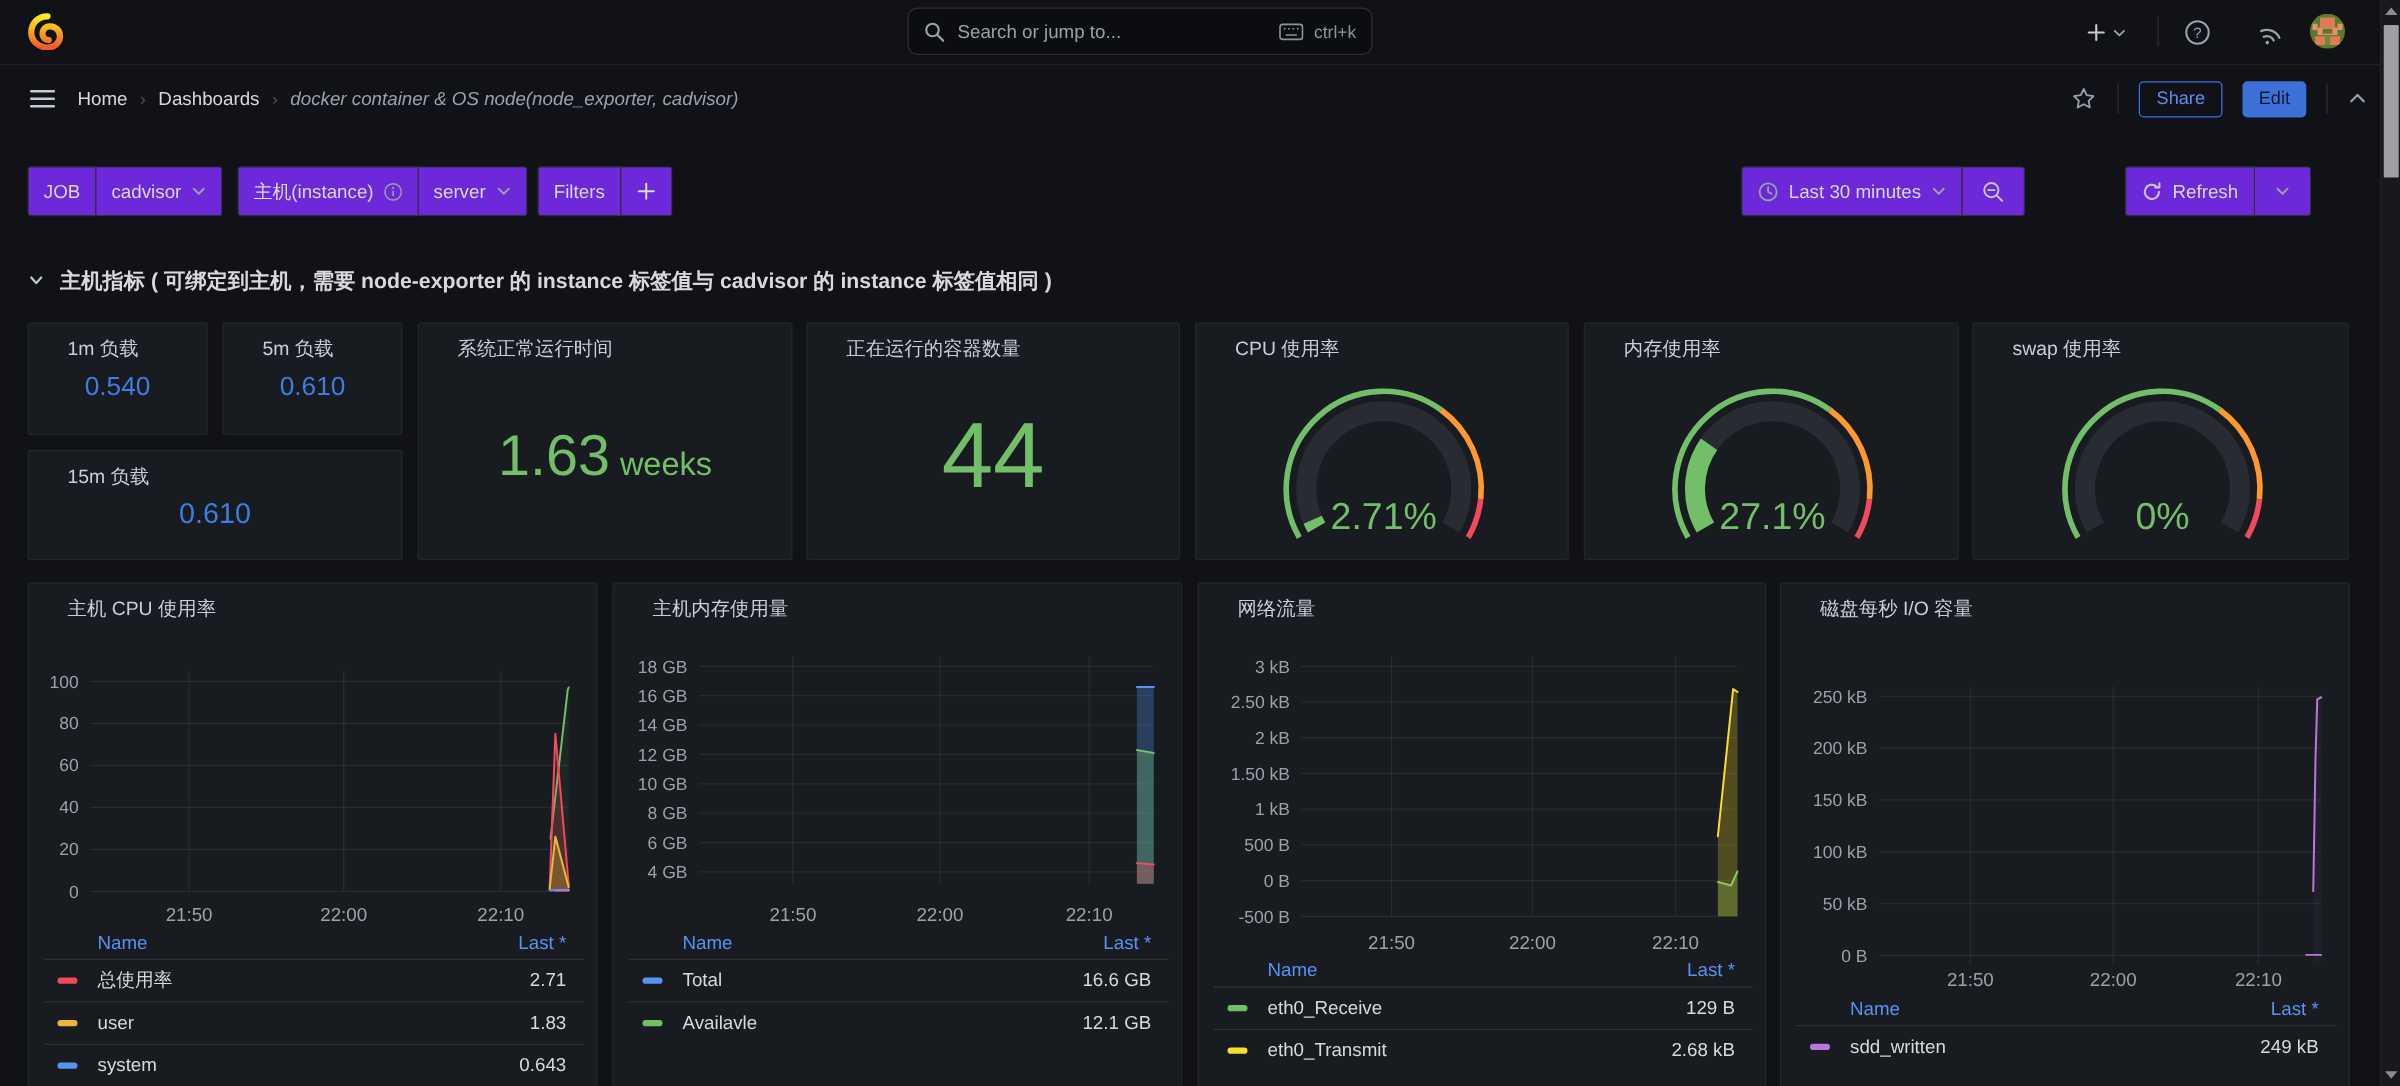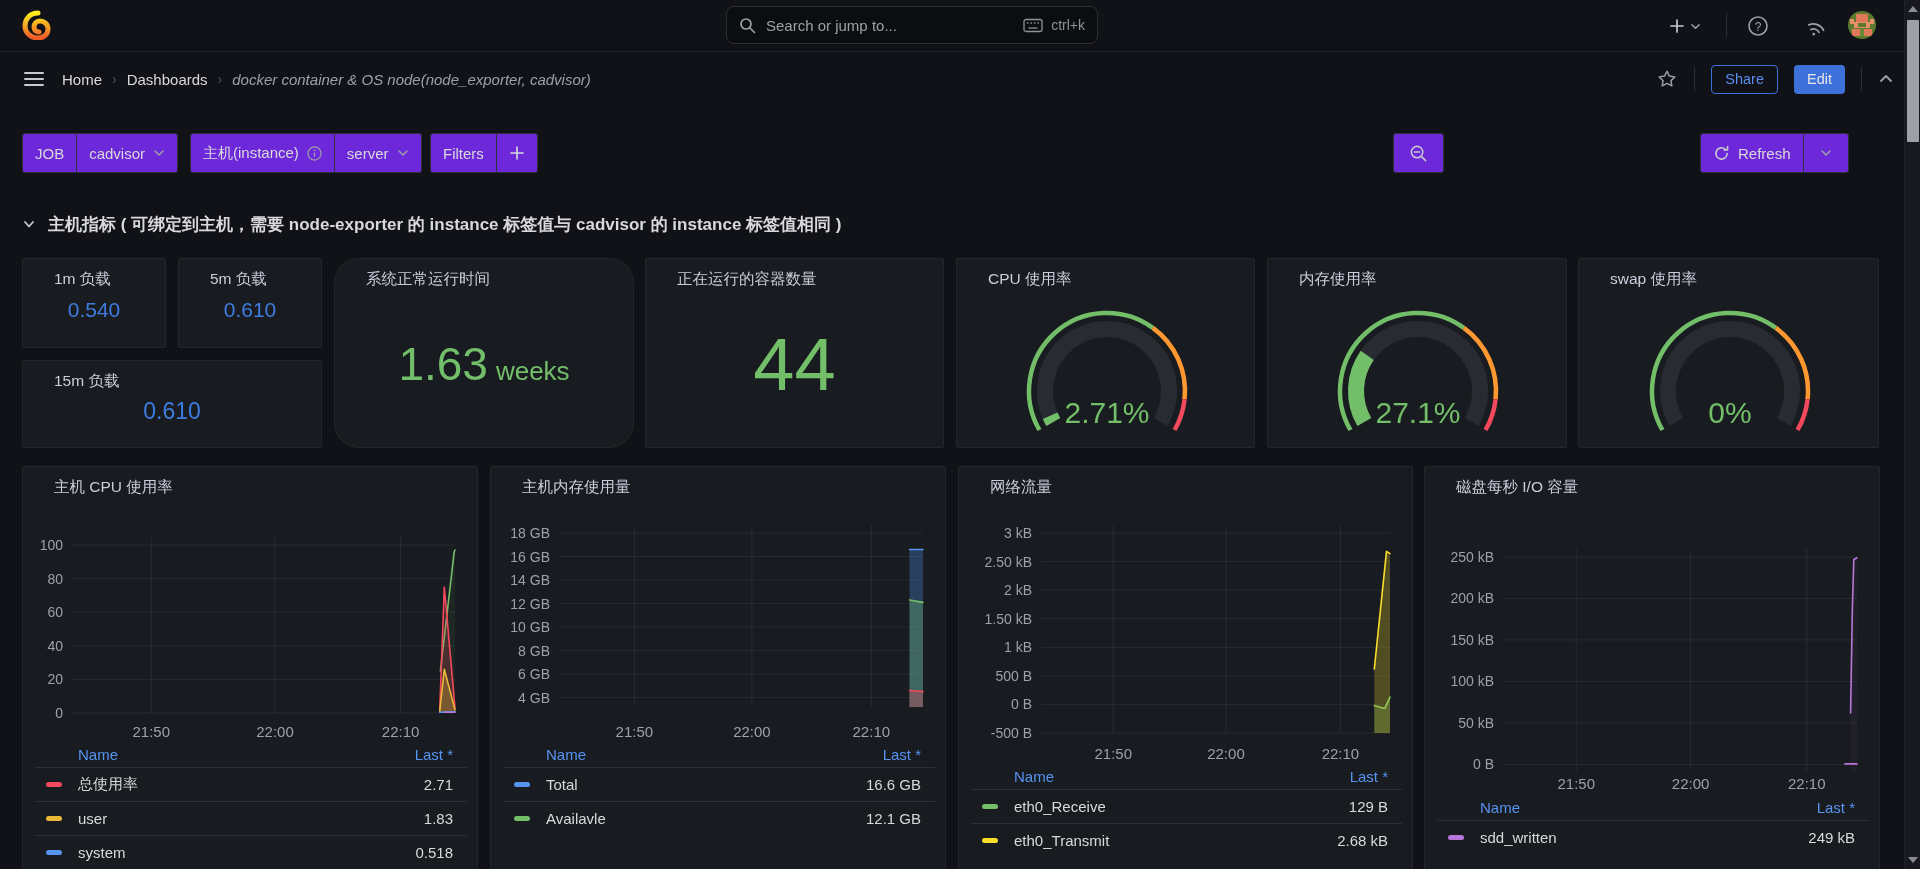--- a/index.html
+++ b/index.html
@@ -12,21 +12,21 @@
   #searchbox .sc{color:#8E939B;font-size:14px;margin-left:8px;}
   .navicon{position:absolute;top:12px;display:flex;align-items:center;justify-content:center;width:28px;height:28px;color:#C7C9D1;cursor:pointer;}
   .vdiv{position:absolute;width:1px;height:24px;background:#2E2F35;}
   
   #crumbrow{position:absolute;left:0;top:51px;width:1920px;height:56px;display:flex;align-items:center;}
   .crumb{font-size:15px;font-weight:500;color:#D8D9DA;}
   .crumb.current{color:#9DA0A8;font-weight:400;font-style:italic;}
   .crumb-sep{color:#53555C;margin:0 10px;font-size:14px;}
   .btn{display:flex;align-items:center;justify-content:center;height:29px;border-radius:4px;font-size:14.5px;font-weight:500;box-sizing:border-box;cursor:pointer;}
   .btn.outline{border:1px solid #3D71D9;color:#5B8DEF;background:transparent;padding:0 13px;}
-  .btn.primary{background:#3D71D9;color:#e5e5e5;border:none;padding:0 13px;}
+  .btn.primary{background:#3D71D9;color:#0f172a;border:none;padding:0 13px;}
   
   .tb-group{position:absolute;top:133px;height:40px;display:flex;}
   .tb-seg{display:flex;align-items:center;background:#6d28d9;border:1px solid #2F3137;height:100%;box-sizing:border-box;padding:0 12px;font-size:15px;color:#D8D9DA;gap:8px;}
   .tb-seg+.tb-seg{border-left:none;}
   .tb-group .tb-seg:first-child{border-radius:3px 0 0 3px;}
   .tb-group .tb-seg:last-child{border-radius:0 3px 3px 0;}
   .tb-group .tb-seg:only-child{border-radius:3px;}
   
   #rowheader{position:absolute;left:22px;top:205px;height:38px;display:flex;align-items:center;gap:12px;cursor:pointer;}
   #rowheader .rtitle{font-size:17px;font-weight:600;color:#D8D9DA;}
@@ -196,20 +196,30 @@
   <div class="tb-seg">
       <span>Filters</span>
     </div>
   <div class="tb-seg" style="cursor:pointer;">
     <svg width="16" height="16" viewBox="0 0 16 16">
         <path d="M8 2v12M2 8h12" stroke="#D8D9DA" stroke-width="1.6" stroke-linecap="round"></path>
       </svg>
   </div>
 </div>
 <div class="tb-group" style="left:1393px;">
+  <div class="tb-seg" style="cursor:pointer;">
+    <svg width="17" height="17" viewBox="0 0 18 18">
+        <circle cx="9" cy="9" r="7.2" fill="none" stroke="#9CA0A7" stroke-width="1.5"></circle>
+        <path d="M9 5v4l3 1.6" fill="none" stroke="#9CA0A7" stroke-width="1.5" stroke-linecap="round"></path>
+      </svg>
+    <span>Last 30 minutes</span>
+    <svg width="12" height="12" viewBox="0 0 12 12">
+        <polyline points="2,4 6,8 10,4" fill="none" stroke="#9CA0A7" stroke-width="1.5" stroke-linecap="round" stroke-linejoin="round"></polyline>
+      </svg>
+  </div>
   <div class="tb-seg" style="cursor:pointer;padding:0 15px;">
     <svg width="19" height="19" viewBox="0 0 20 20">
         <circle cx="8.5" cy="8.5" r="6" fill="none" stroke="#C7C9D1" stroke-width="1.6"></circle>
         <line x1="13" y1="13" x2="17.5" y2="17.5" stroke="#C7C9D1" stroke-width="1.6" stroke-linecap="round"></line>
         <line x1="5.8" y1="8.5" x2="11.2" y2="8.5" stroke="#C7C9D1" stroke-width="1.6" stroke-linecap="round"></line>
       </svg>
   </div>
 </div>
 <div class="tb-group" style="left:1700px;">
   <div class="tb-seg" style="cursor:pointer;">
@@ -238,21 +248,21 @@
   <div class="stat-value" style="color: rgb(61, 125, 224);">0.540</div>
 </div>
 <div class="panel stat-small" style="left:178px;top:258px;width:144px;height:90px;">
   <div class="ptitle">5m 负载</div>
   <div class="stat-value" style="color: rgb(61, 125, 224);">0.610</div>
 </div>
 <div class="panel stat-wide" style="left:22px;top:360px;width:300px;height:88px;">
   <div class="ptitle">15m 负载</div>
   <div class="stat-value" style="color: rgb(61, 125, 224);">0.610</div>
 </div>
-<div class="panel" style="left:334px;top:258px;width:300px;height:190px;border-radius:25px;">
+<div class="panel" style="left:334px;top:258px;width:300px;height:190px;">
   <div class="ptitle">系统正常运行时间</div>
   <div class="bigstat-value" style="color: rgb(115, 191, 105);">
     <span class="big">1.63</span><span class="unit">weeks</span>
   </div>
 </div>
 <div class="panel hugestat" style="left:645px;top:258px;width:299px;height:190px;">
   <div class="ptitle">正在运行的容器数量</div>
   <div class="bigstat-value" style="color: rgb(115, 191, 105);">
     <span class="big">44</span>
   </div>
@@ -341,21 +351,21 @@
         <span class="lval">2.71</span>
       </div>
       <div class="lrow">
         <span class="pill" style="background: rgb(234, 184, 57);"></span>
         <span class="lname">user</span>
         <span class="lval">1.83</span>
       </div>
       <div class="lrow">
         <span class="pill" style="background: rgb(87, 148, 242);"></span>
         <span class="lname">system</span>
-        <span class="lval">0.518</span>
+        <span class="lval">0.643</span>
       </div>
     </div>
 </div>
 <div class="panel" style="left:490px;top:466px;width:456px;height:560px;">
   <div class="ptitle">主机内存使用量</div>
   <div class="plot" style="position: absolute; left: 0px; top: 0px;">
       <svg width="454" height="282">
         <line x1="68" x2="432" y1="230.59459459459458" y2="230.59459459459458" stroke="rgba(204,204,220,0.09)" stroke-width="1"></line>
         <text x="59" y="235.59459459459458" text-anchor="end" font-size="14" fill="#9DA1A8" font-family="Liberation Sans,sans-serif">4 GB</text>
         <line x1="68" x2="432" y1="207.0810810810811" y2="207.0810810810811" stroke="rgba(204,204,220,0.09)" stroke-width="1"></line>

